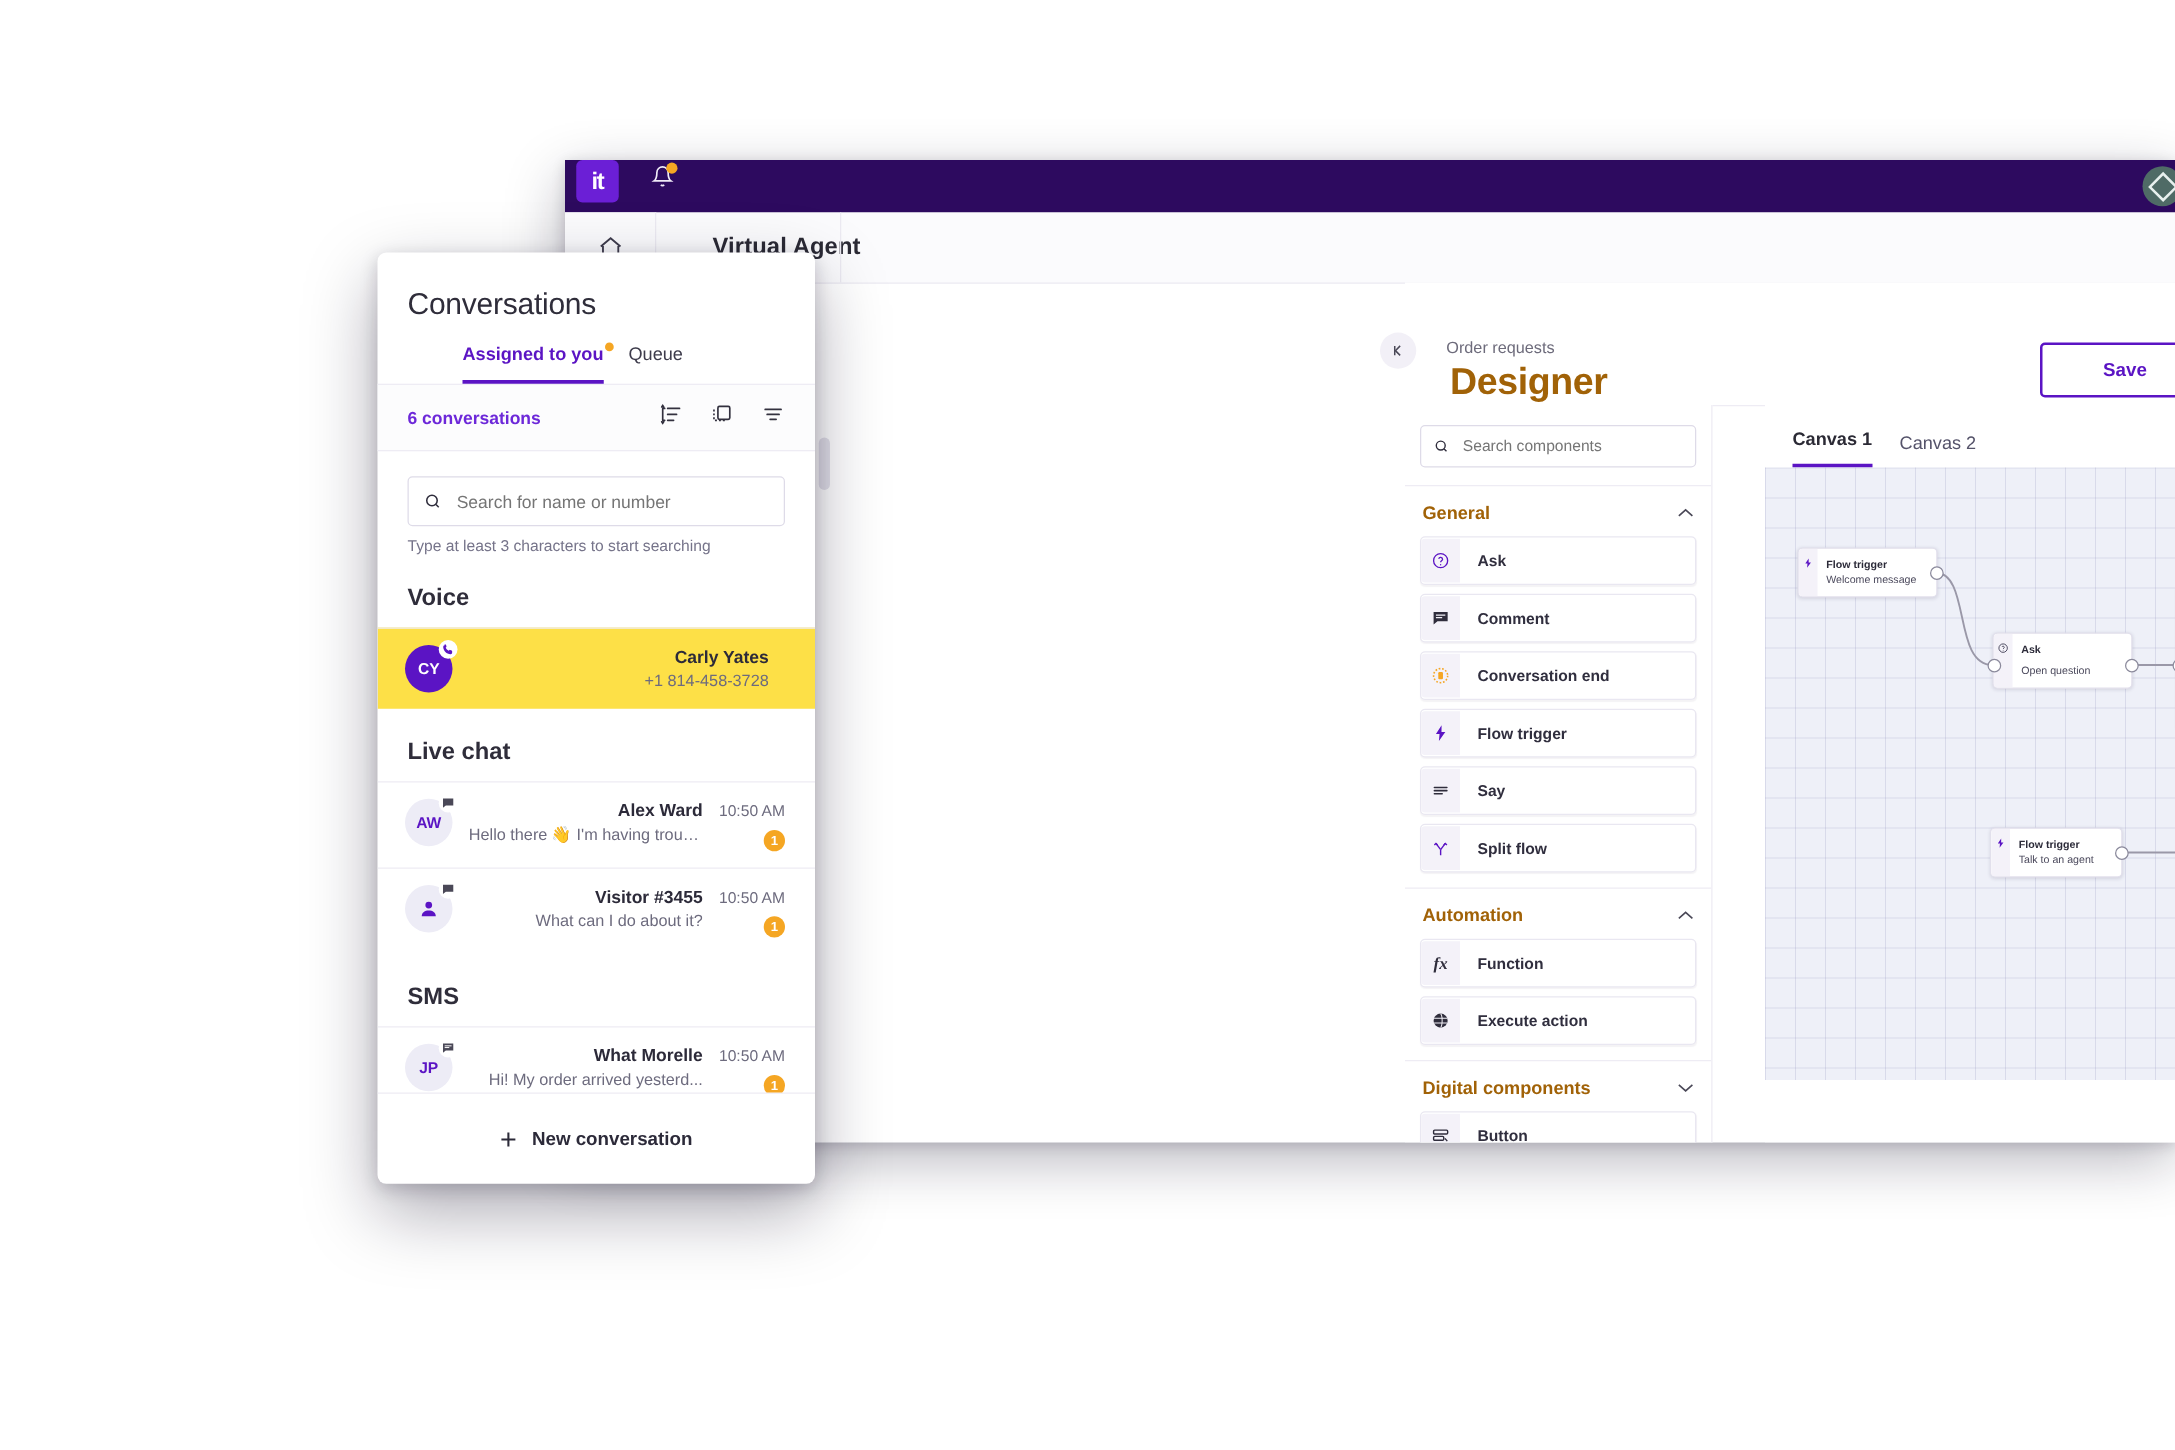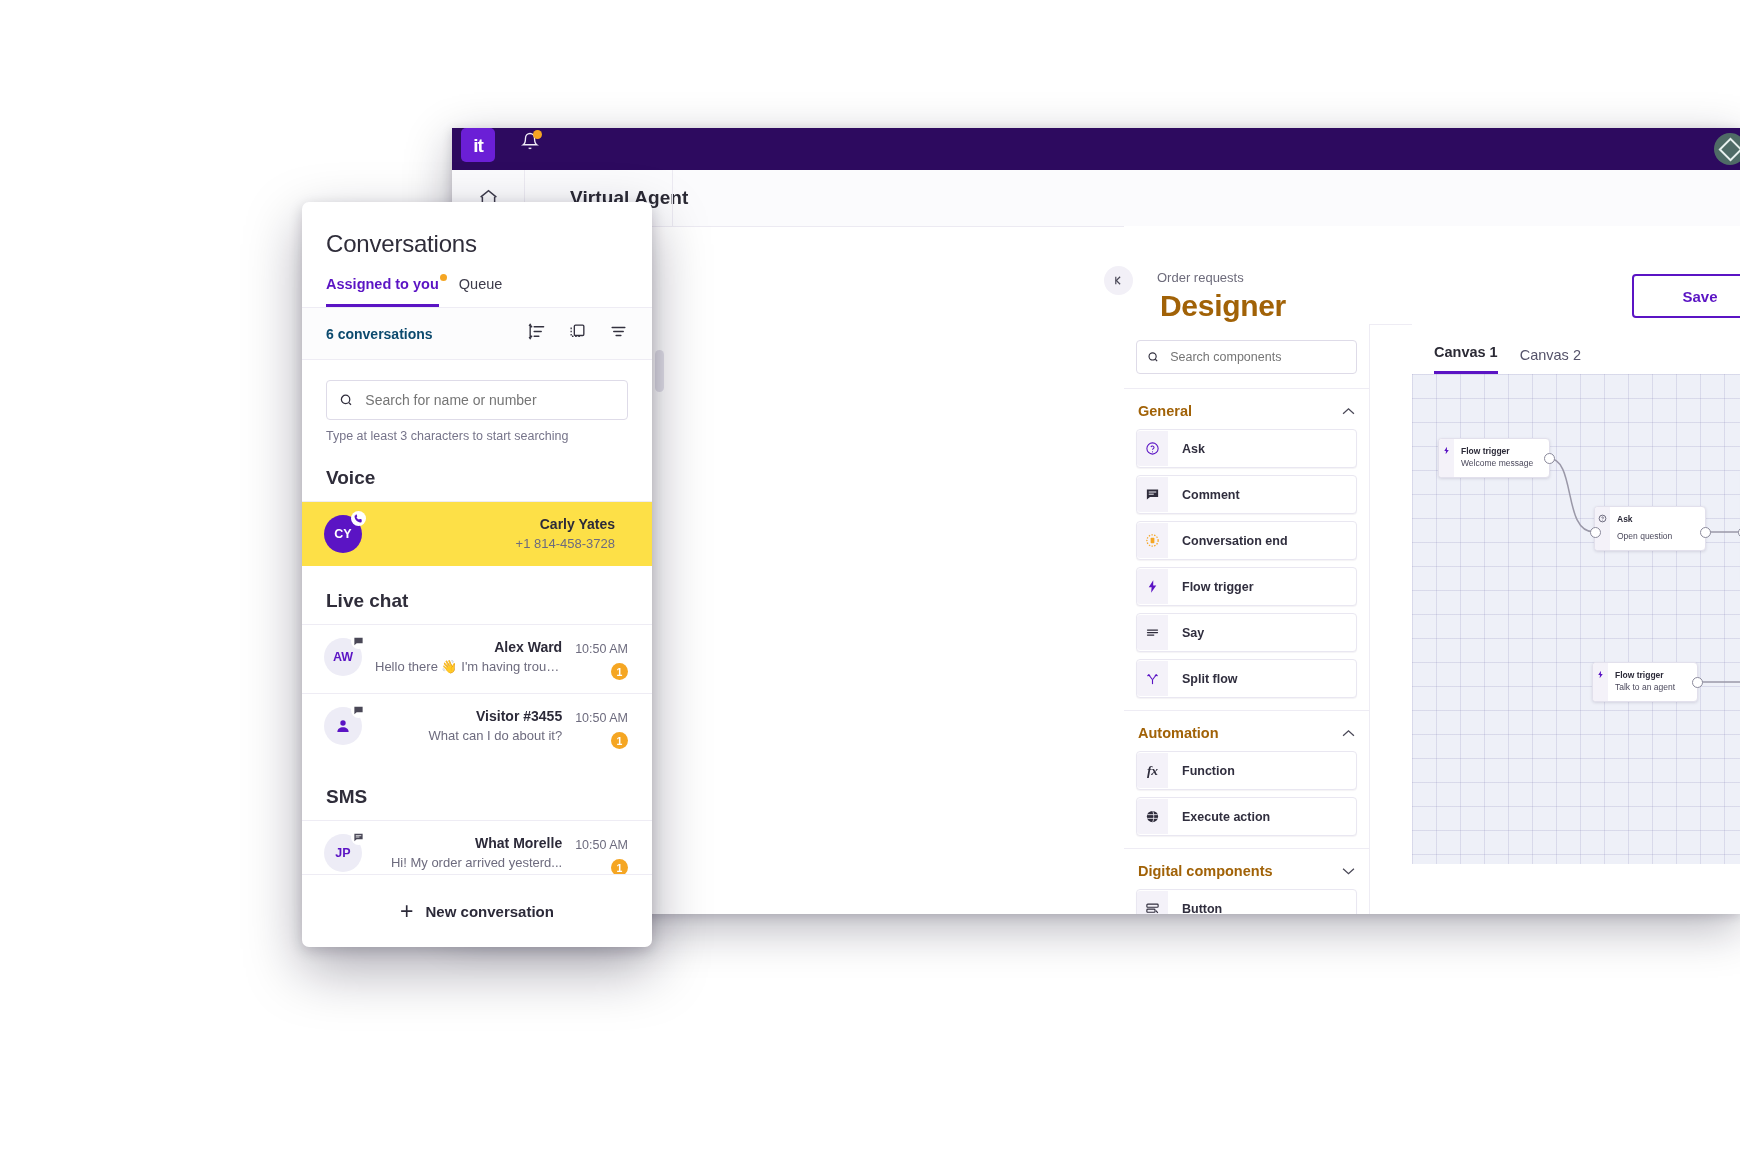--- a/index.html
+++ b/index.html
@@ -131,28 +131,28 @@
   
   .conv-card{
     position:absolute;left:302px;top:202px;width:350px;height:745px;
     background:#fff;border-radius:7px;
     box-shadow:0 22px 56px rgba(14,10,35,.34), 0 4px 14px rgba(14,10,35,.18);
     overflow:hidden;display:flex;flex-direction:column;
   }
   .conv-title{font-size:24px;font-weight:400;color:#2f2d3a;padding:28px 24px 0 24px;letter-spacing:-.2px;}
   .conv-tabs{display:flex;gap:20px;padding:18px 24px 0 24px;}
   .conv-tab{font-size:14.5px;color:#3d3b4b;padding-bottom:12px;position:relative;font-weight:400;}
-  .conv-tab.active{color:#5b14c4;font-weight:700;border-bottom:3px solid #5b14c4;}
+  .conv-tab.active{color:#5b14c4;font-weight:700;border-bottom:3px solid #5b14c4;margin-left:44px;}
   .tab-dot{position:absolute;right:-8px;top:-2px;width:7px;height:7px;border-radius:50%;background:#f5a623;}
   .conv-count-row{
     display:flex;align-items:center;justify-content:space-between;
     padding:14px 24px 14px 24px;border-top:1px solid #eeecf4;border-bottom:1px solid #eeecf4;
     background:#fcfcfd;
   }
-  .conv-count{font-size:14px;font-weight:700;color:#0c4a6e;}
+  .conv-count{font-size:14px;font-weight:700;color:#6d28d9;}
   .conv-actions{display:flex;gap:22px;align-items:center;}
   .search-box-wrap{padding:20px 24px 0 24px;}
   .search-box{
     height:38px;border:1px solid #dedbe8;border-radius:4px;display:flex;align-items:center;
     gap:10px;padding:0 12px;
   }
   .search-box input{
     border:0;outline:0;font-size:14px;color:#8d8b9b;font-family:inherit;width:100%;background:transparent;
   }
   .search-hint{font-size:12.5px;color:#76748a;padding:9px 24px 0 24px;}

